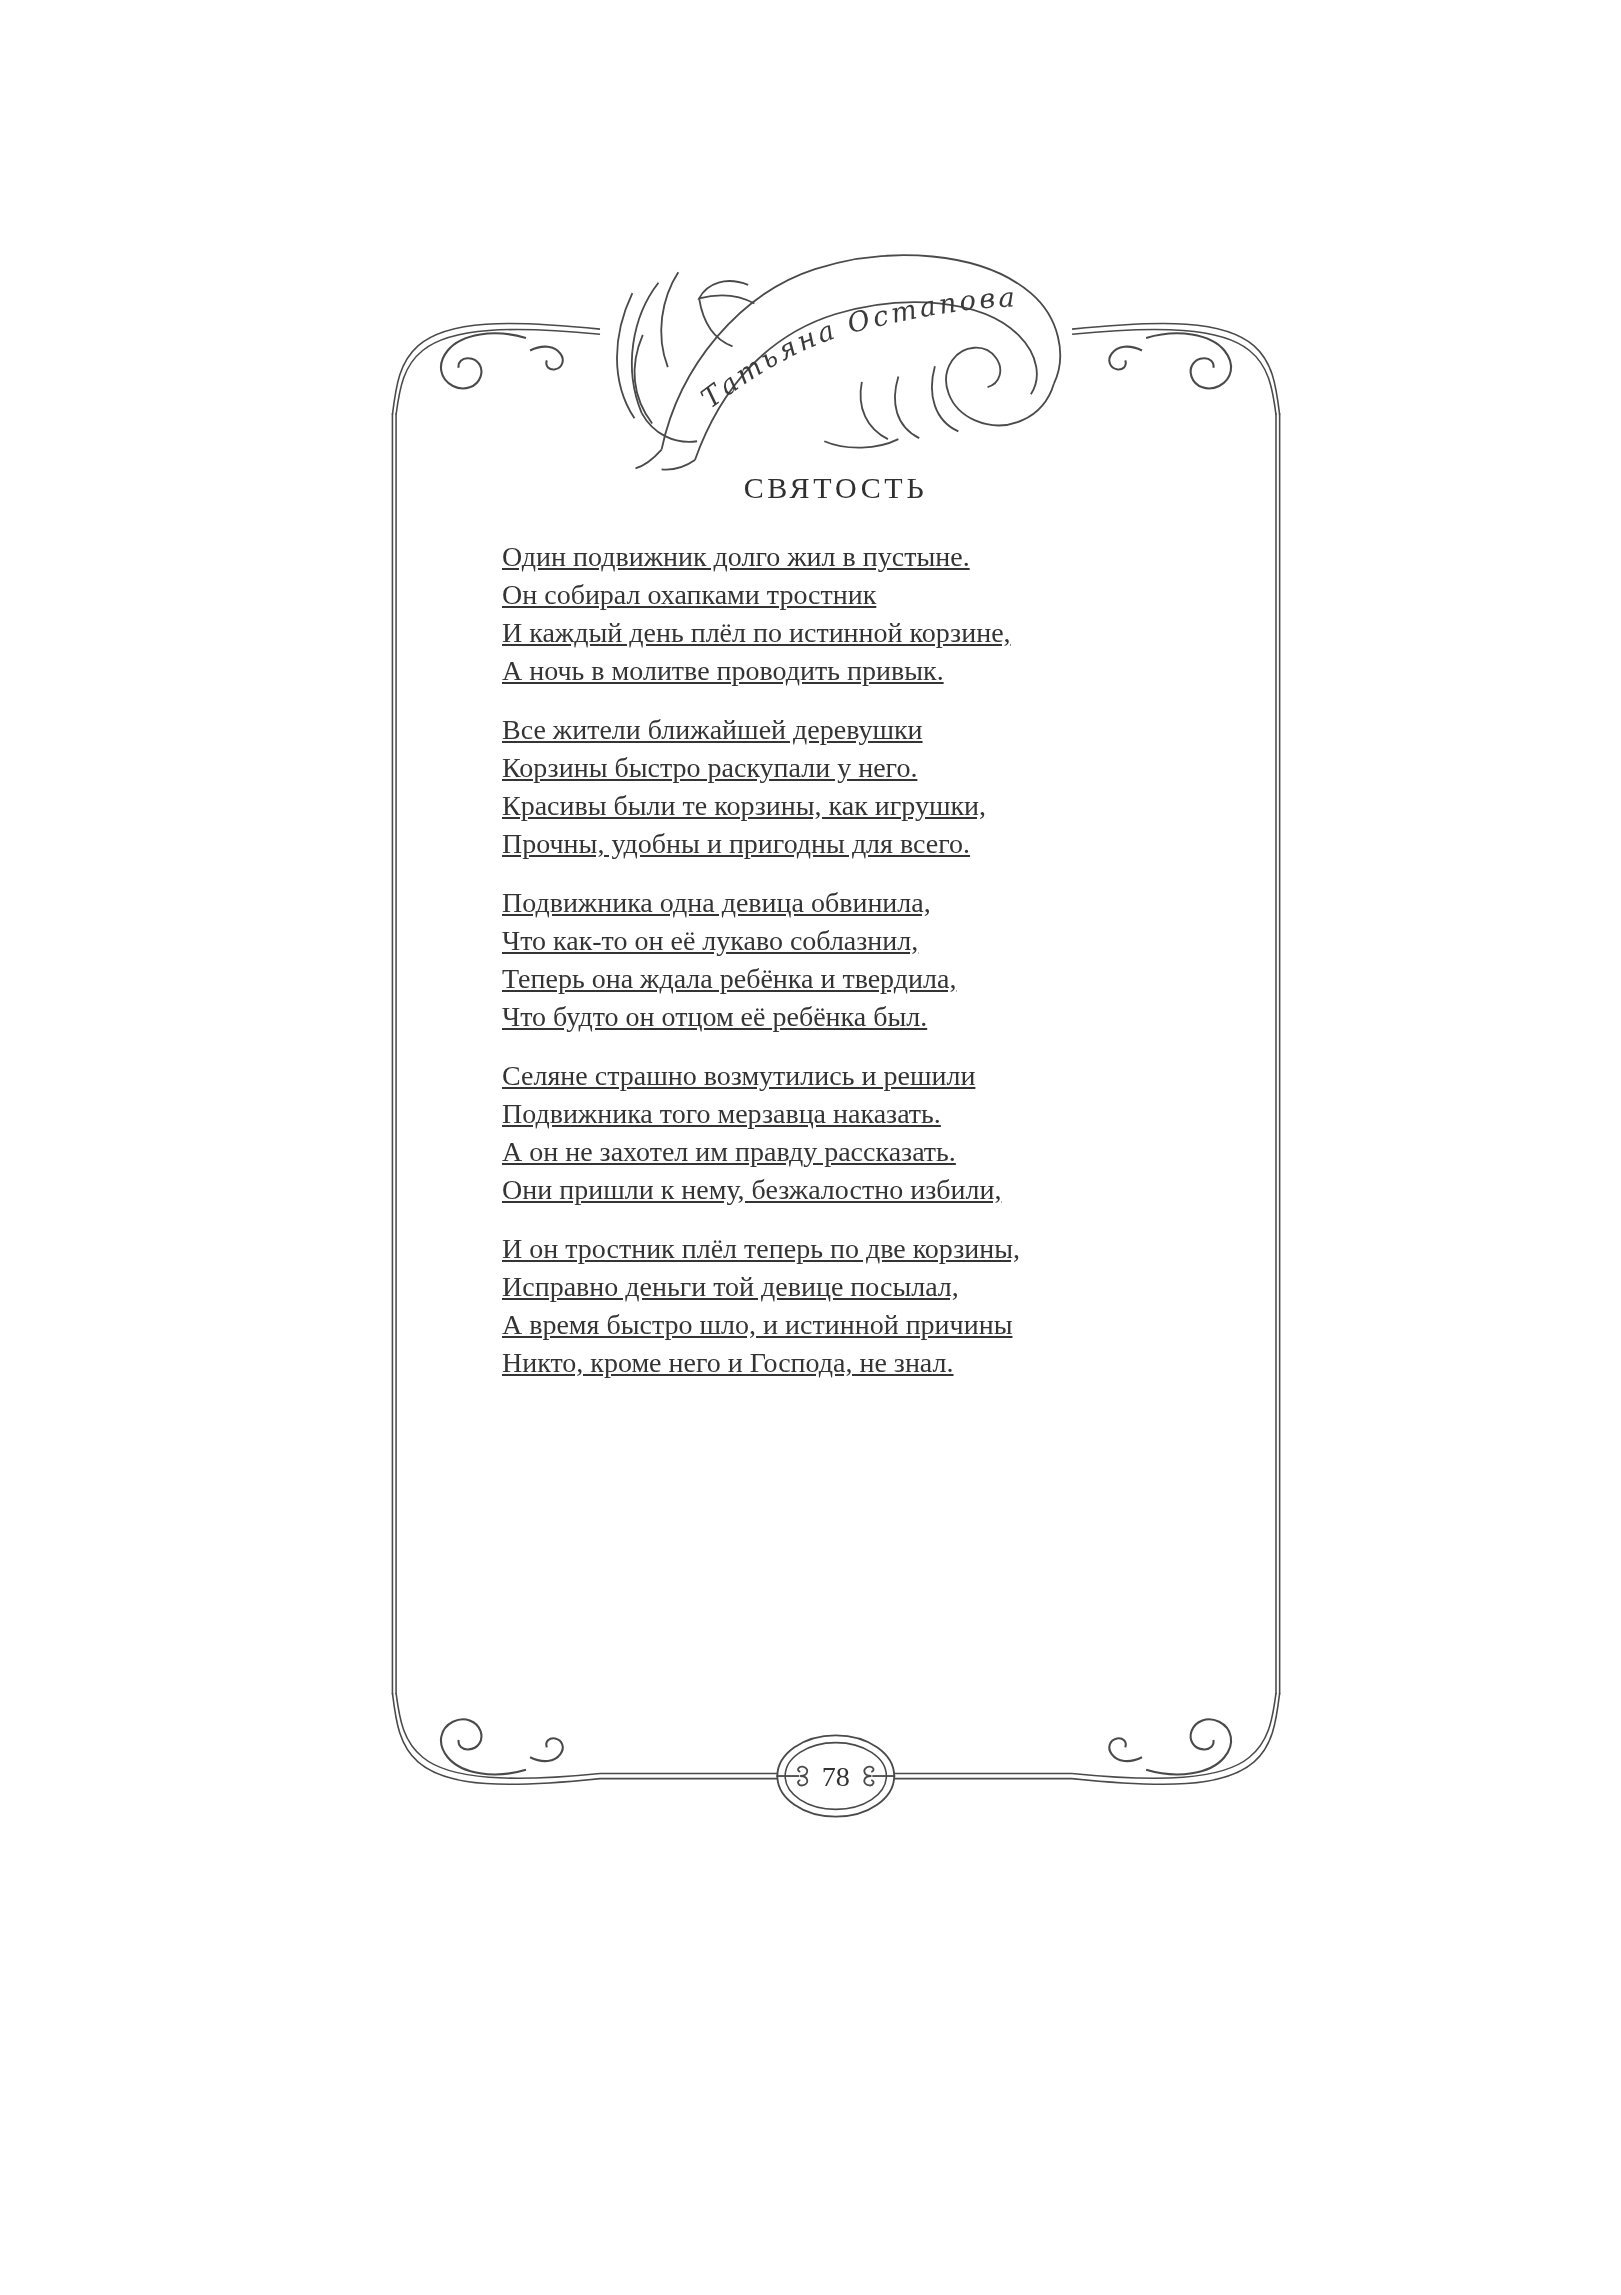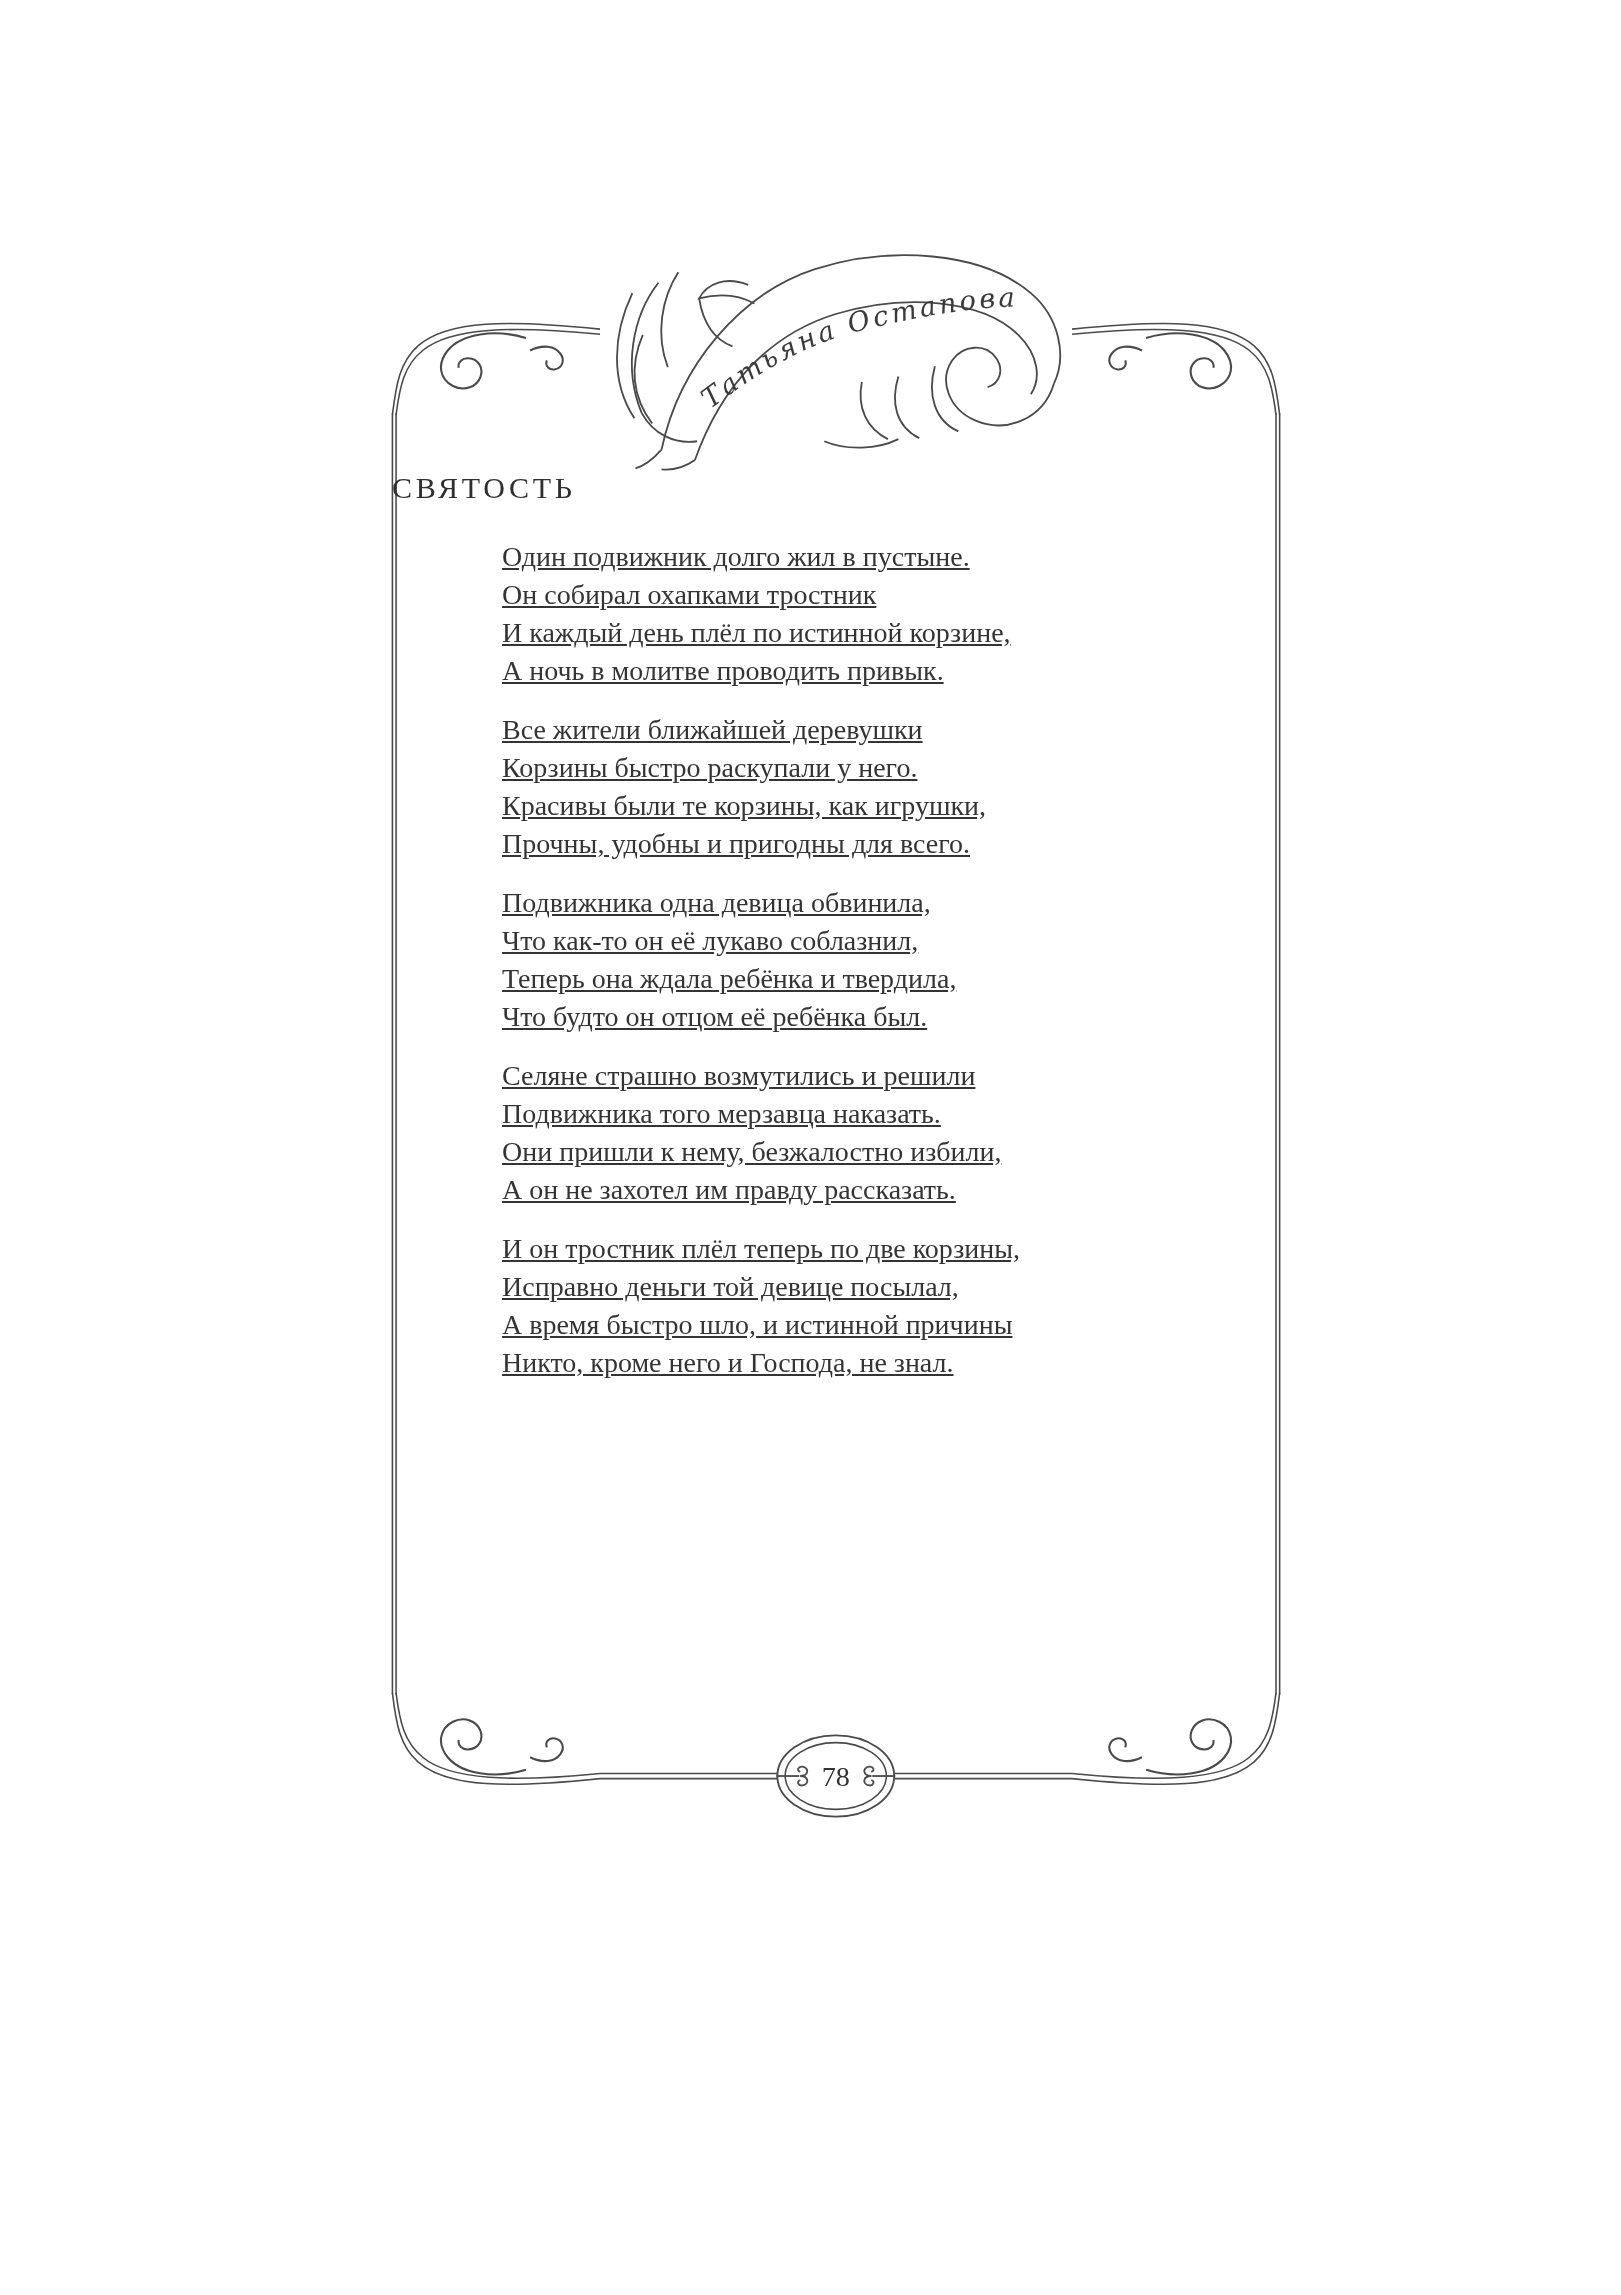--- a/index.html
+++ b/index.html
@@ -20,20 +20,21 @@
     left: 0;
     top: 0;
     width: 1622px;
     height: 2295px;
   }
   .poem-title {
     position: absolute;
     left: 392px;
     top: 471px;
     width: 887px;
+    text-align: center;
     font-size: 30px;
     letter-spacing: 3.7px;
     color: #2f2f2f;
     font-weight: normal;
   }
   .poem {
     position: absolute;
     left: 502px;
     top: 538px;
     width: 730px;
@@ -156,22 +157,22 @@
     </div>
     <div class="stanza">
       <div class="line">Подвижника одна девица обвинила,</div>
       <div class="line">Что как-то он её лукаво соблазнил,</div>
       <div class="line">Теперь она ждала ребёнка и твердила,</div>
       <div class="line">Что будто он отцом её ребёнка был.</div>
     </div>
     <div class="stanza">
       <div class="line">Селяне страшно возмутились и решили</div>
       <div class="line">Подвижника того мерзавца наказать.</div>
+      <div class="line">А он не захотел им правду рассказать.</div>
       <div class="line">Они пришли к нему, безжалостно избили,</div>
-      <div class="line">А он не захотел им правду рассказать.</div>
     </div>
     <div class="stanza">
       <div class="line">И он тростник плёл теперь по две корзины,</div>
       <div class="line">Исправно деньги той девице посылал,</div>
       <div class="line">А время быстро шло, и истинной причины</div>
       <div class="line">Никто, кроме него и Господа, не знал.</div>
     </div>
   </div>
 
 </div>

